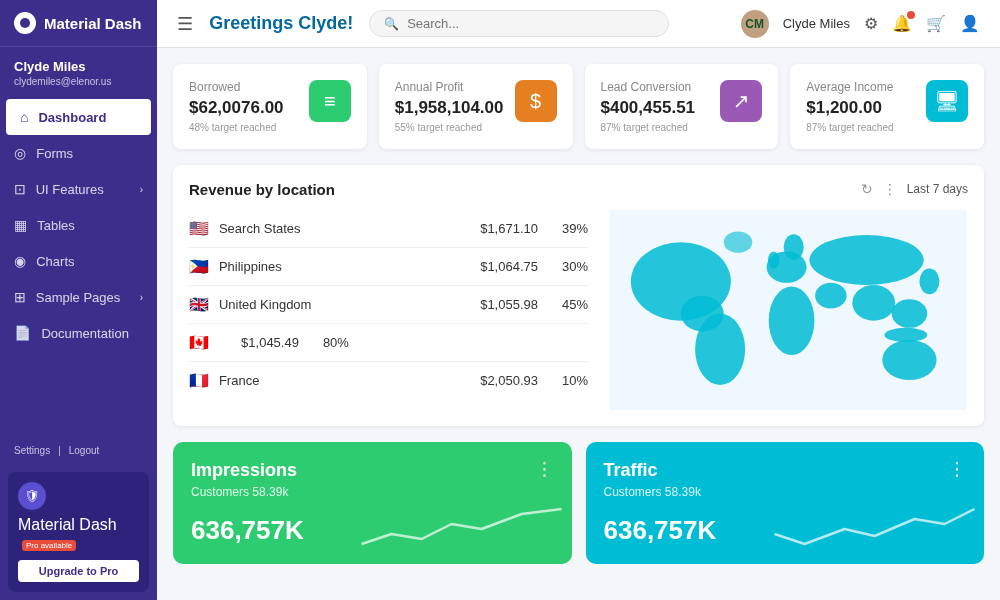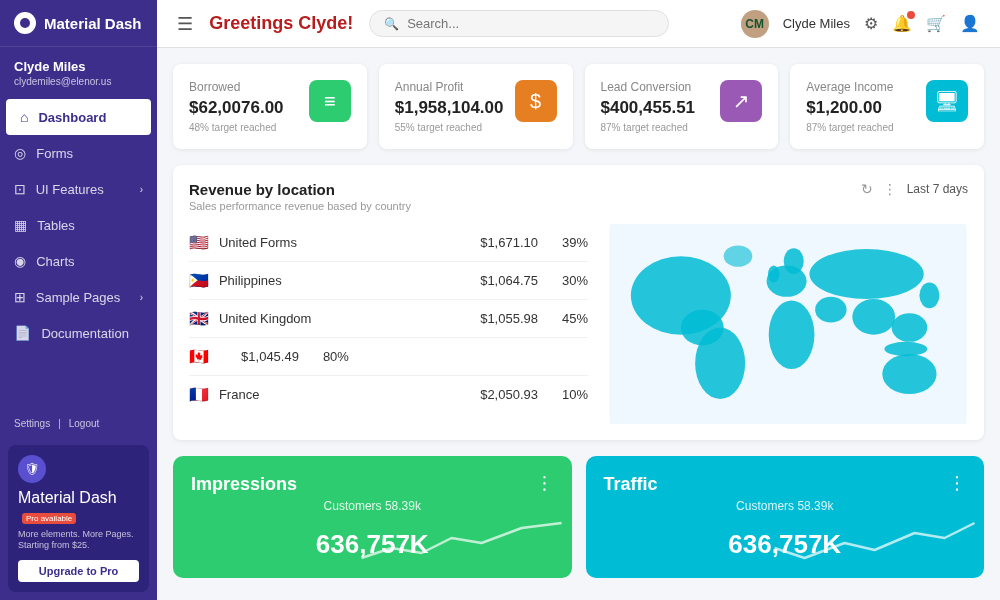--- a/index.html
+++ b/index.html
@@ -116,21 +116,21 @@
       background: white;
       height: 48px;
       display: flex;
       align-items: center;
       padding: 0 20px;
       gap: 16px;
       border-bottom: 1px solid #e0e0e0;
       flex-shrink: 0;
     }
     .header-menu { font-size: 18px; cursor: pointer; color: #555; }
-    .header-title { font-size: 18px; font-weight: 600; color: #b91c1c; }
+    .header-title { font-size: 18px; font-weight: 600; color: #0369a1; }
     .header-search {
       flex: 1;
       max-width: 300px;
       background: #f5f5f5;
       border: 1px solid #e0e0e0;
       border-radius: 20px;
       padding: 5px 14px;
       display: flex;
       align-items: center;
       gap: 8px;
@@ -248,21 +248,20 @@
       align-items: center;
       justify-content: center;
     }
     .map-svg { width: 100%; height: 200px; }
 
     
     .bottom-cards {
       display: grid;
       grid-template-columns: 1fr 1fr;
       gap: 14px;
-      text-align: center;
     }
     .metric-card {
       border-radius: 10px;
       padding: 18px;
       color: white;
       position: relative;
       overflow: hidden;
       min-height: 120px;
     }
     .metric-card.green { background: #2ecc71; }
@@ -333,21 +332,20 @@
     <span>Settings</span>
     <span>|</span>
     <span>Logout</span>
   </div>
   <div class="sidebar-promo">
     <div class="promo-icon">🛡</div>
     <div>
       <span>Material Dash</span>
       <span class="promo-badge">Pro available</span>
     </div>
-    <div class="promo-desc">More elements. More Pages. Starting from $25.</div>
     <button class="promo-btn">Upgrade to Pro</button>
   </div>
 </div>
 
 <div class="main">
 
   <div class="header">
     <span class="header-menu">☰</span>
     <span class="header-title">Greetings Clyde!</span>
     <div class="header-search">
@@ -398,33 +396,32 @@
           <div class="stat-sub">87% target reached</div>
         </div>
         <div class="stat-icon-box cyan-bg">🖥</div>
       </div>
     </div>
 
     <div class="revenue-section">
       <div class="revenue-header">
         <div>
           <div class="revenue-title">Revenue by location</div>
-          <div class="revenue-subtitle">Sales performance revenue based by country</div>
         </div>
         <div class="revenue-actions">
           <span class="revenue-action-icon">↻</span>
           <span class="revenue-action-icon">⋮</span>
           <span class="revenue-filter">Last 7 days</span>
         </div>
       </div>
       <div class="revenue-content">
         <div class="revenue-list">
           <div class="revenue-row">
             <span class="flag">🇺🇸</span>
-            <span class="country-name">United Forms</span>
+            <span class="country-name">Search States</span>
             <span class="revenue-amount">$1,671.10</span>
             <span class="revenue-pct">39%</span>
           </div>
           <div class="revenue-row">
             <span class="flag">🇵🇭</span>
             <span class="country-name">Philippines</span>
             <span class="revenue-amount">$1,064.75</span>
             <span class="revenue-pct">30%</span>
           </div>
           <div class="revenue-row">

